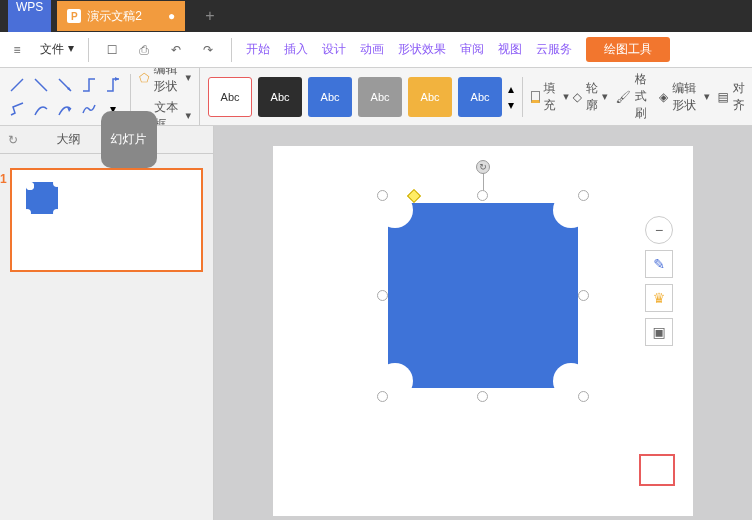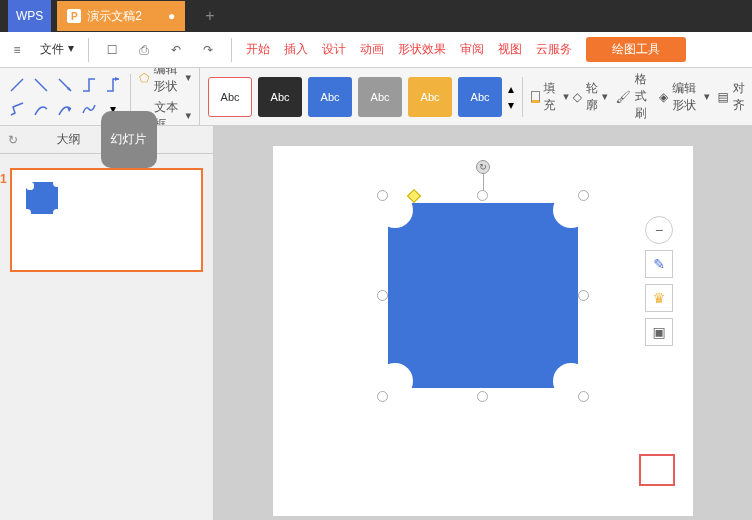--- a/index.html
+++ b/index.html
@@ -1,27 +1,27 @@
 <!DOCTYPE html>
 <html><head>
 <meta charset="utf-8">
 <style>
 *{margin:0;padding:0;box-sizing:border-box;font-family:"Microsoft YaHei",sans-serif;font-size:12px}
 body{width:752px;height:520px;background:#e8e8e8;overflow:hidden}
 .titlebar{height:32px;background:#2d2d2d;display:flex;align-items:center;padding-left:8px}
-.logo{background:#4a6fd8;color:#fff;padding:16px 8px;height:32px;display:flex;align-items:center;font-size:11px}
+.logo{background:#4a6fd8;color:#fff;padding:0 8px;height:32px;display:flex;align-items:flex-start;font-size:11px}
 .tab{background:#f29b3e;color:#fff;padding:0 10px;height:30px;display:flex;align-items:center;margin-left:6px;gap:6px;font-size:11px}
 .tab-icon{width:14px;height:14px;background:#fff;border-radius:2px;display:flex;align-items:center;justify-content:center;color:#f29b3e;font-weight:bold;font-size:10px}
 .tab-dot{color:#fff;margin-left:20px}
 .tab-plus{color:#888;margin-left:20px;font-size:16px}
 .menubar{height:36px;background:#fff;border-bottom:1px solid #d0d0d0;display:flex;align-items:center;padding:0 8px;gap:14px}
 .menu-icon{width:18px;height:18px;display:flex;align-items:center;justify-content:center;color:#666}
 .menu-file{display:flex;align-items:flex-start;gap:4px;color:#333}
-.menu-item{color:#ef4444;cursor:pointer}
-.menu-item.active{background:#f2762e;color:#fff;padding:4px 26px;border-radius:3px}
+.menu-item{color:#8b5cf6;cursor:pointer}
+.menu-item.active{background:#f2762e;color:#fff;padding:4px 18px;border-radius:3px}
 .toolbar{height:58px;background:#f5f5f5;border-bottom:1px solid #d0d0d0;display:flex;align-items:center;padding:0 6px;gap:8px;overflow:hidden}
 .connector-grid{display:grid;grid-template-columns:repeat(5,22px);grid-template-rows:repeat(2,22px);gap:2px;border-right:1px solid #ccc;padding-right:6px}
 .conn-cell{border:1px solid transparent;display:flex;align-items:center;justify-content:center}
 .edit-group{display:flex;flex-direction:column;gap:4px;border-right:1px solid #ccc;padding-right:8px}
 .edit-btn{display:flex;align-items:center;gap:4px;color:#555;font-size:11px}
 .style-gallery{display:flex;gap:6px;align-items:center;border-right:1px solid #ccc;padding-right:8px}
 .style-box{width:44px;height:40px;border-radius:3px;display:flex;align-items:center;justify-content:center;font-size:11px;cursor:pointer}
 .sb1{background:#fff;border:1px solid #e85c5c;color:#333}
 .sb2{background:#2d2d2d;color:#fff}
 .sb3{background:#3e73d8;color:#fff}

